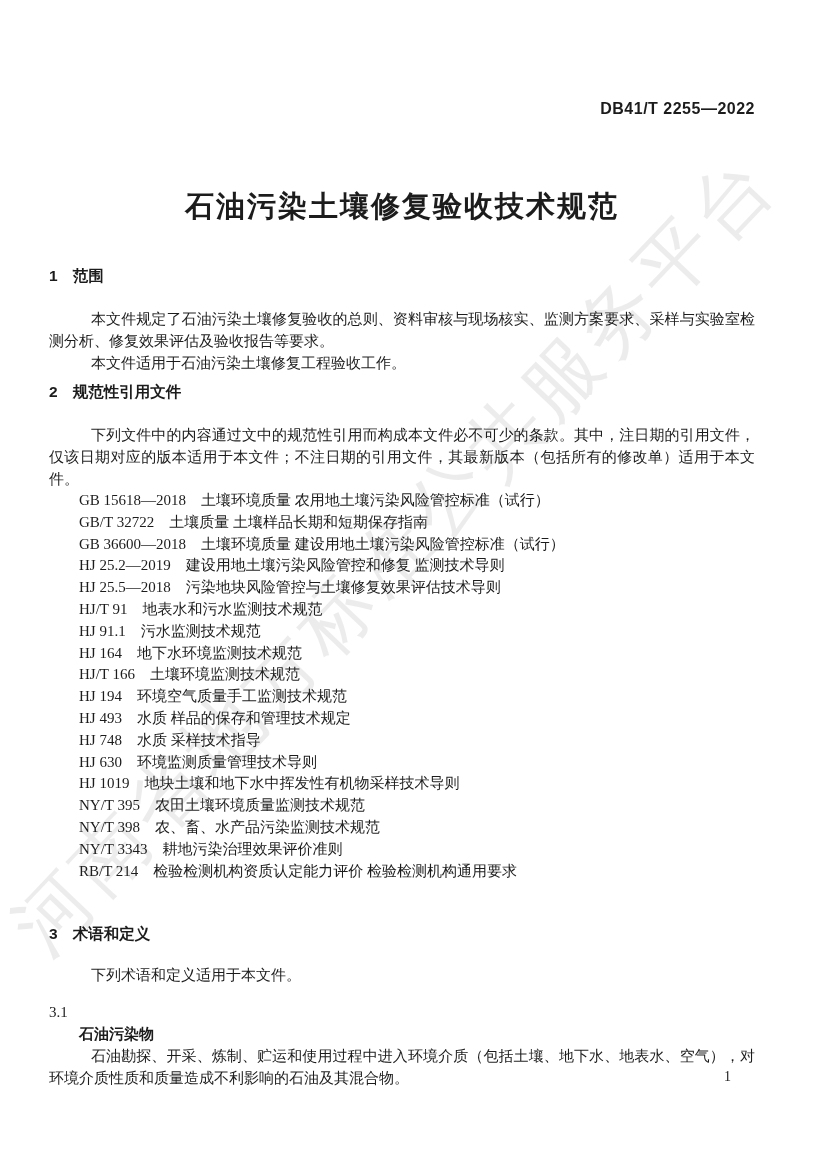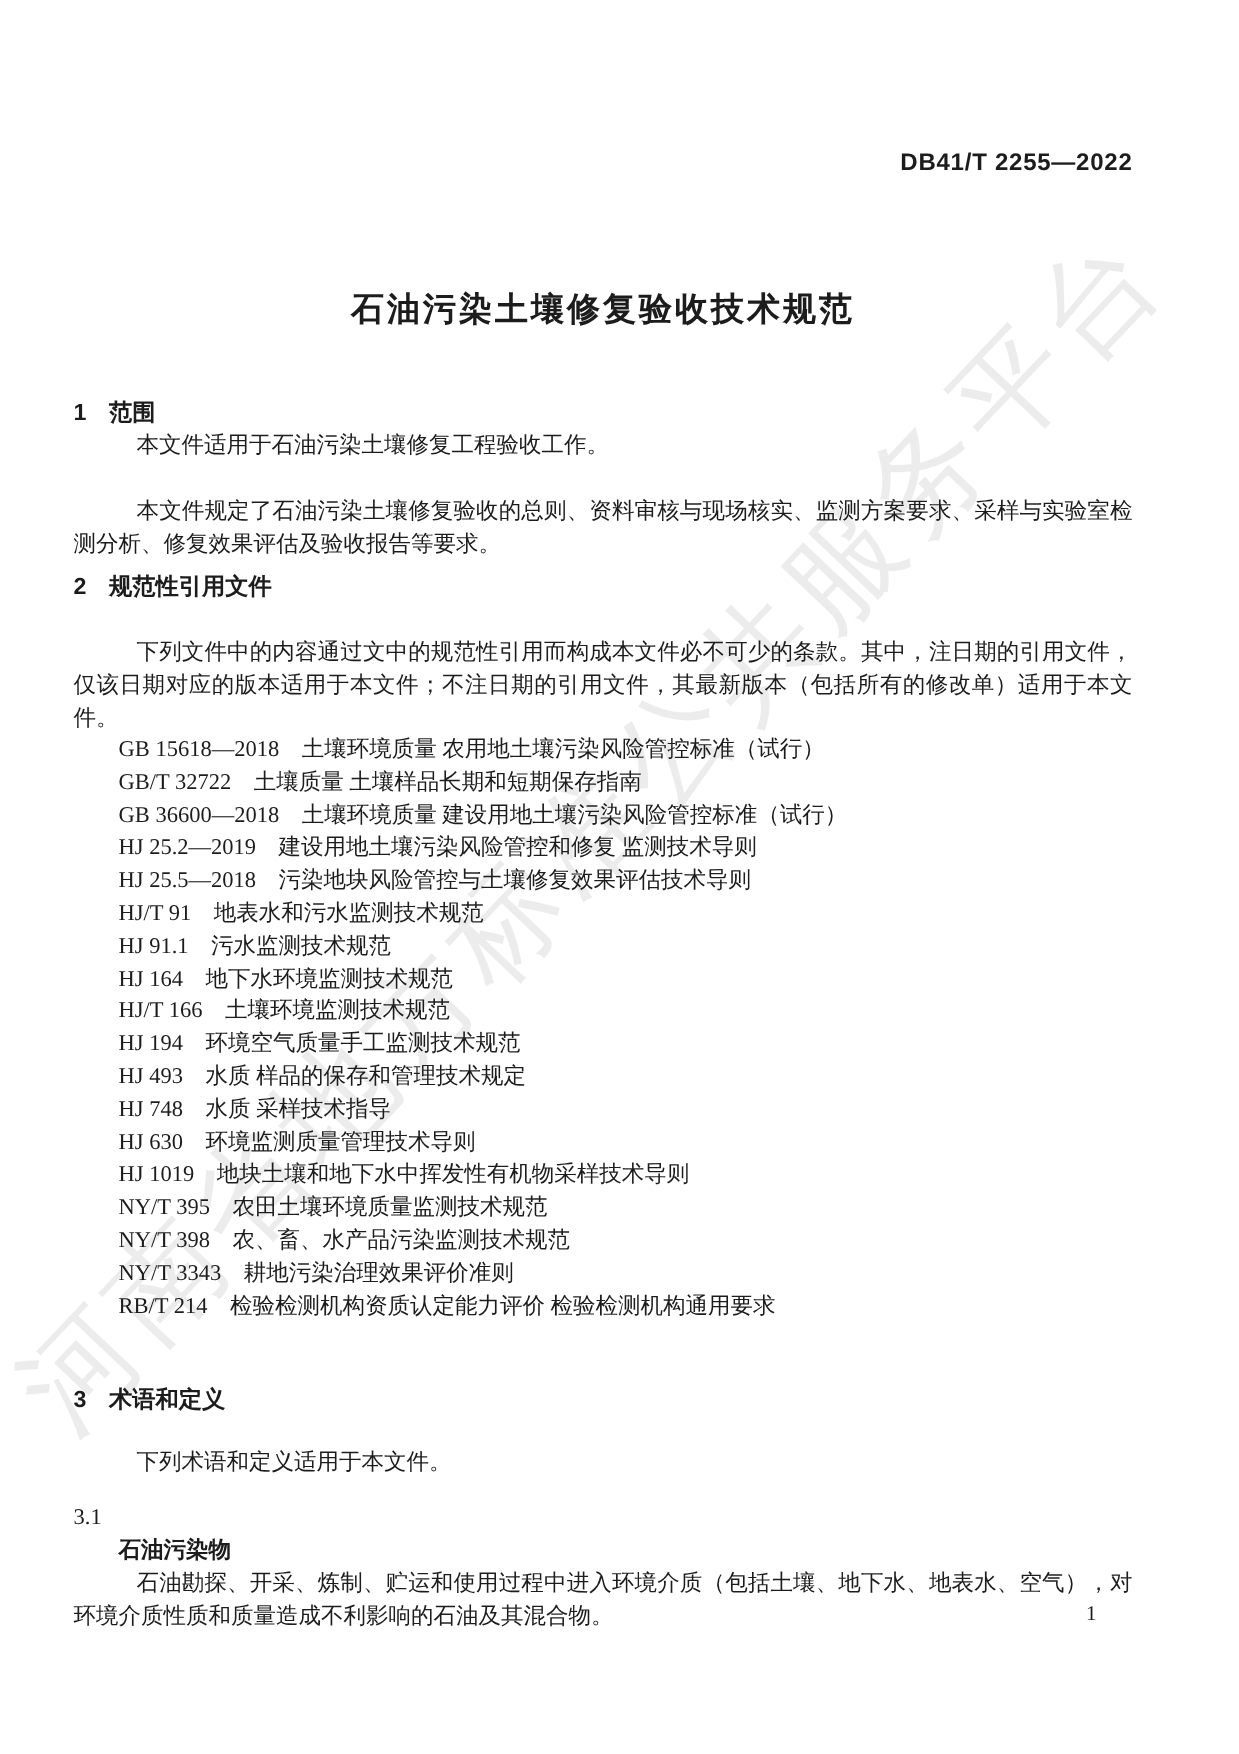--- a/index.html
+++ b/index.html
@@ -37,21 +37,21 @@
     font-weight: bold;
     font-size: 16px;
     line-height: 18px;
     letter-spacing: 0.5px;
   }
   .doc-title {
     margin-top: 74px;
     text-align: center;
     font-family: "Liberation Sans", "DejaVu Sans", sans-serif;
     font-weight: bold;
-    font-size: 22px;
+    font-size: 29px;
     letter-spacing: 2px;
     line-height: 28px;
   }
   .sec-heading {
     font-family: "Liberation Sans", "DejaVu Sans", sans-serif;
     font-weight: bold;
     font-size: 15.5px;
     line-height: 20px;
   }
   .sec-heading .num { display: inline-block; margin-right: 15px; }
@@ -107,22 +107,22 @@
   <div class="content">
 
     <div class="doc-code">DB41/T 2255—2022</div>
 
     <h1 class="doc-title">石油污染土壤修复验收技术规范</h1>
 
     <div class="sec-heading h1">
       <span class="num">1</span><span>范围</span>
     </div>
 
+    <p class="para mt">本文件规定了石油污染土壤修复验收的总则、资料审核与现场核实、监测方案要求、采样与实验室检测分析、修复效果评估及验收报告等要求。</p>
     <p class="para">本文件适用于石油污染土壤修复工程验收工作。</p>
-    <p class="para mt">本文件规定了石油污染土壤修复验收的总则、资料审核与现场核实、监测方案要求、采样与实验室检测分析、修复效果评估及验收报告等要求。</p>
 
     <div class="sec-heading h2">
       <span class="num">2</span><span>规范性引用文件</span>
     </div>
 
     <p class="para mt">下列文件中的内容通过文中的规范性引用而构成本文件必不可少的条款。其中，注日期的引用文件，仅该日期对应的版本适用于本文件；不注日期的引用文件，其最新版本（包括所有的修改单）适用于本文件。</p>
 
     <ul class="refs">
       <li>GB 15618—2018　土壤环境质量 农用地土壤污染风险管控标准（试行）</li>
       <li>GB/T 32722　土壤质量 土壤样品长期和短期保存指南</li>

